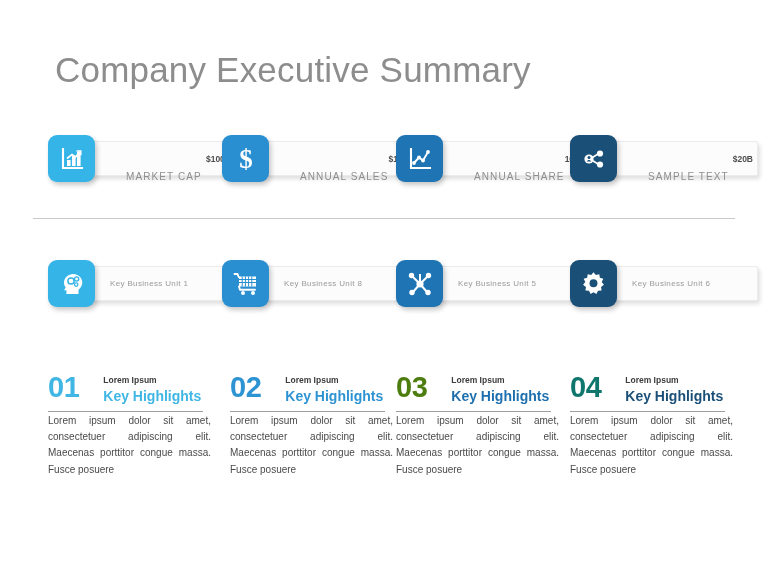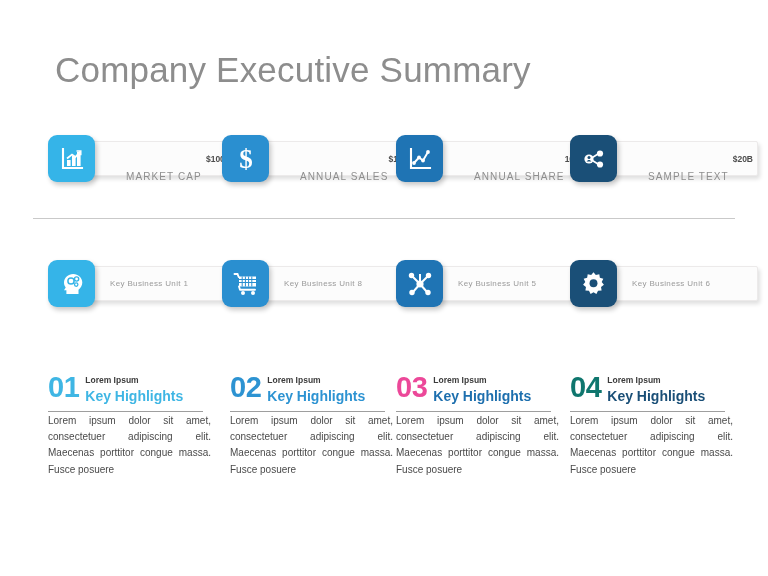--- a/index.html
+++ b/index.html
@@ -77,21 +77,21 @@
   .hl.h0 { left: 48px;  }
   .hl.h1 { left: 230px; }
   .hl.h2 { left: 396px; }
   .hl.h3 { left: 570px; }
 
   .hl-head { display: flex; align-items: center; height: 34px; }
   .hl-num {
     font-size: 29px; font-weight: bold; line-height: 1;
     letter-spacing: -0.5px;
   }
-  .hl-txt { margin-left: 6px; padding-bottom: 1px; }
+  .hl-txt { margin-left: 24px; padding-bottom: 1px; }
   .hl-sub {
     font-size: 8.5px; font-weight: bold; color: #3c3c3c;
     line-height: 1.15; white-space: nowrap;
   }
   .hl-main {
     font-size: 14px; font-weight: bold; line-height: 1.15;
     white-space: nowrap;
   }
   .hl-rule {
     margin-top: 7px; width: 155px; height: 1px; background: #9e9e9e;
@@ -272,21 +272,21 @@
         <span class="hl-sub">Lorem Ipsum</span>
         <span class="hl-main" id="head1" style="color: rgb(45, 147, 210);">Key Highlights</span>
       </span>
     </div>
     <div class="hl-rule"></div>
     <div class="hl-body">Lorem ipsum dolor sit amet, consectetuer adipiscing elit. Maecenas porttitor congue massa. Fusce posuere</div>
   </div>
 
   <div class="hl h2">
     <div class="hl-head">
-      <span class="hl-num" id="num2" style="color: #ec4899;">03</span>
+      <span class="hl-num" id="num2" style="color: #4d7c0f;">03</span>
       <span class="hl-txt">
         <span class="hl-sub">Lorem Ipsum</span>
         <span class="hl-main" id="head2" style="color: rgb(29, 111, 174);">Key Highlights</span>
       </span>
     </div>
     <div class="hl-rule"></div>
     <div class="hl-body">Lorem ipsum dolor sit amet, consectetuer adipiscing elit. Maecenas porttitor congue massa. Fusce posuere</div>
   </div>
 
   <div class="hl h3">

